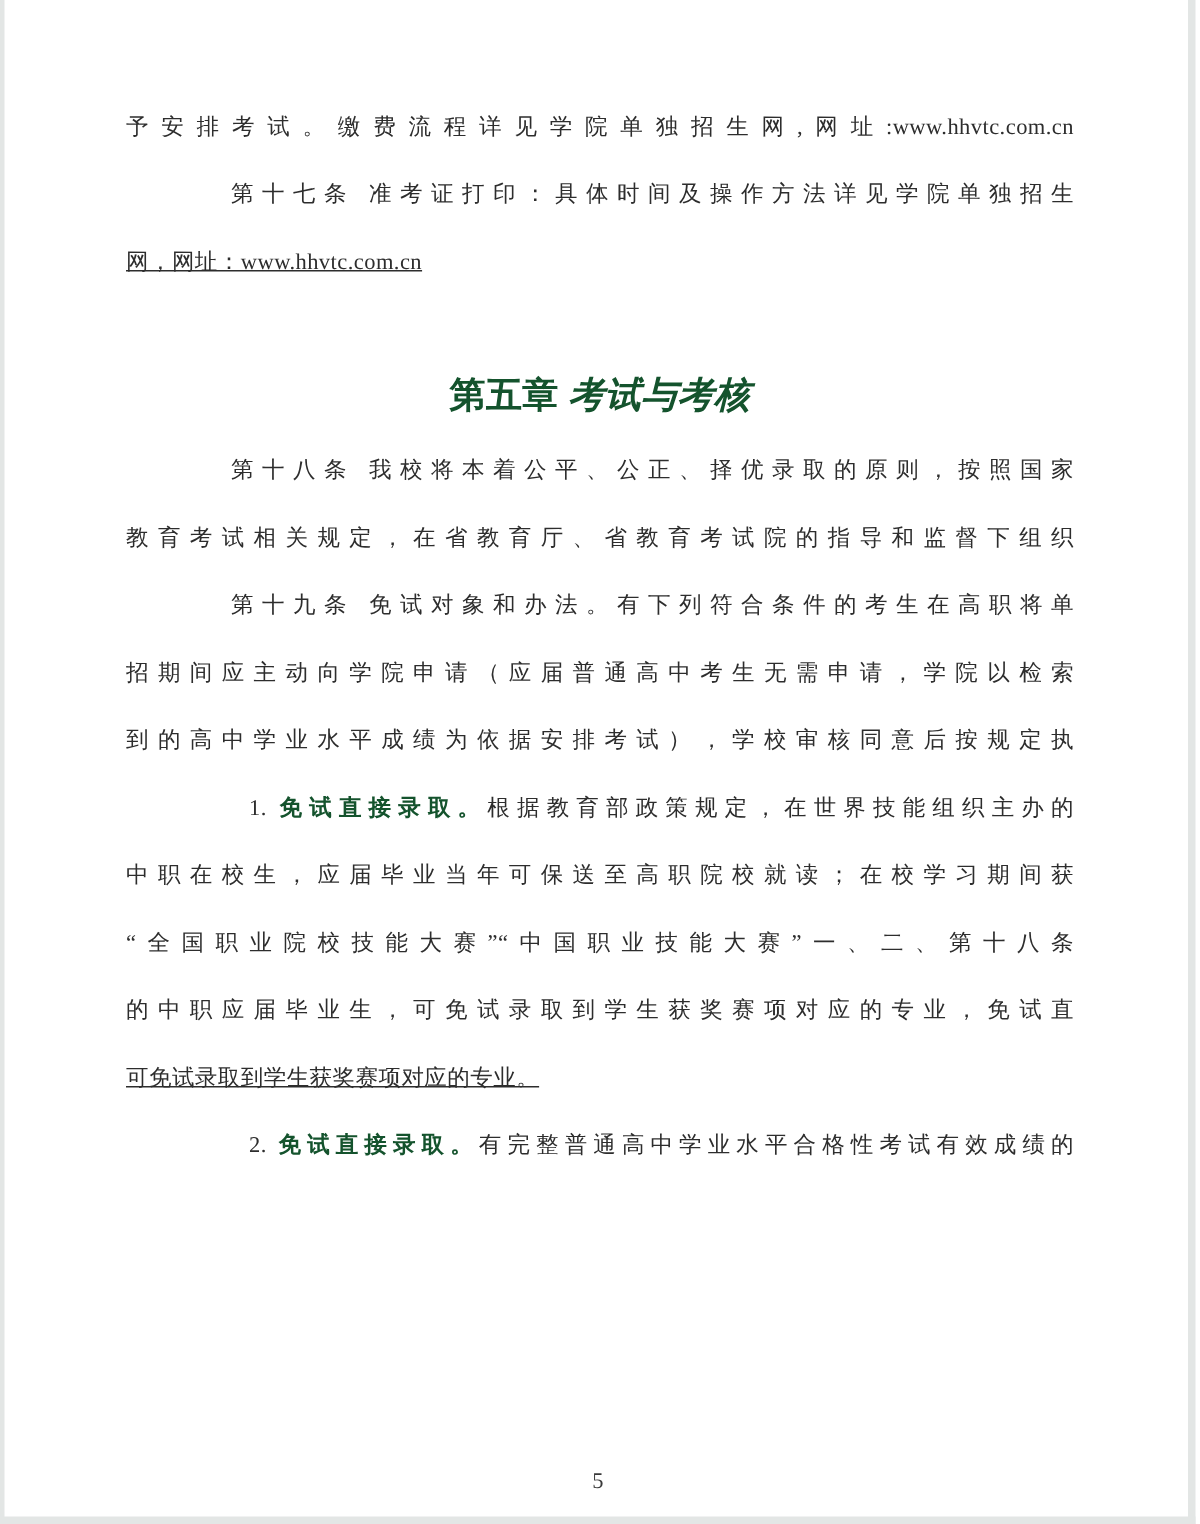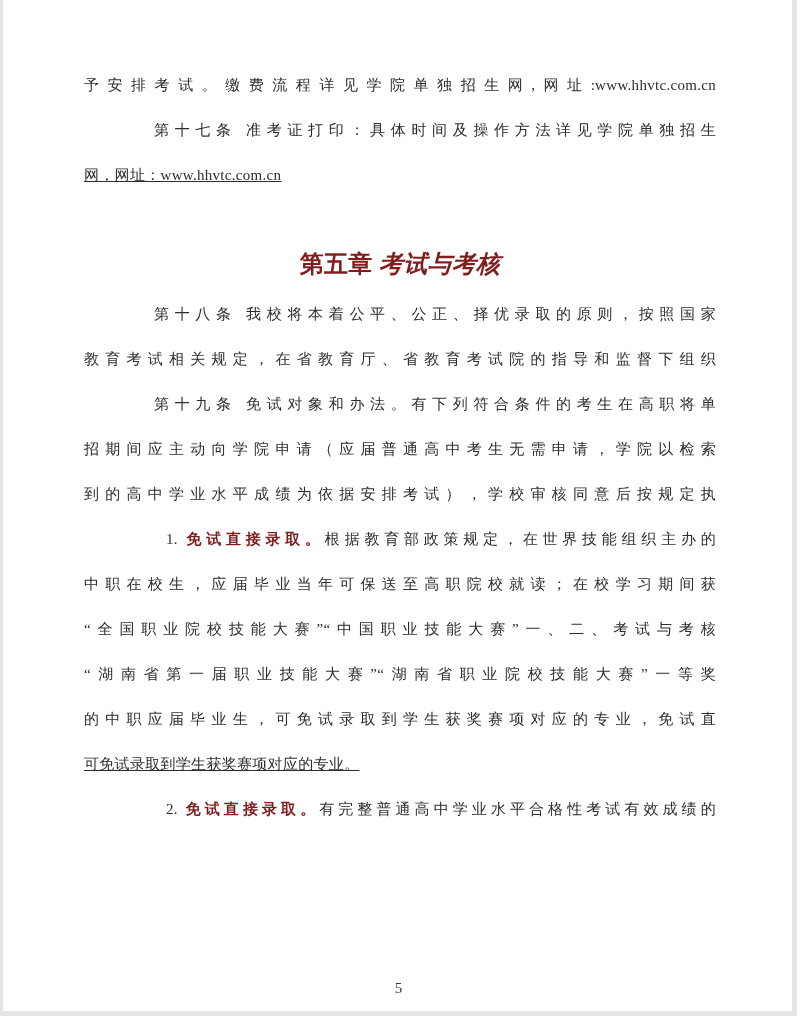--- a/index.html
+++ b/index.html
@@ -36,21 +36,21 @@
   .line.ind-num  { text-indent: 82px; }
   .line.title-line {
     margin: 44px 0 5px 0;
     text-align: center;
     text-align-last: center;
     font-size: 24px;
     font-weight: bold;
     color: #222222;
     text-indent: 0;
   }
-  .seg-b { font-weight: bold; color: #7f1d1d; }
+  .seg-b { font-weight: bold; color: #14532d; }
   .seg-i { font-style: italic; margin-top: 27px; }
 
   #page-footer {
     position: absolute;
     left: 0;
     top: 974px;
     width: 797px;
     height: 28px;
     line-height: 28px;
     text-align: center;
@@ -70,20 +70,19 @@
     <div class="line ind-para"><span>第十七条 准考证打印：具体时间及操作方法详见学院单独招生</span></div>
     <div class="line no-just"><span>网，网址：www.hhvtc.com.cn</span></div>
     <div class="line title-line"><span class="seg-b">第五章 </span><span class="seg-b seg-i">考试与考核</span></div>
     <div class="line ind-para"><span>第十八条 我校将本着公平、公正、择优录取的原则，按照国家</span></div>
     <div class="line"><span>教育考试相关规定，在省教育厅、省教育考试院的指导和监督下组织</span></div>
     <div class="line ind-para"><span>第十九条 免试对象和办法。有下列符合条件的考生在高职将单</span></div>
     <div class="line"><span>招期间应主动向学院申请（应届普通高中考生无需申请，学院以检索</span></div>
     <div class="line"><span>到的高中学业水平成绩为依据安排考试），学校审核同意后按规定执</span></div>
     <div class="line ind-num"><span>1. </span><span class="seg-b">免试直接录取。</span><span>根据教育部政策规定，在世界技能组织主办的</span></div>
     <div class="line"><span>中职在校生，应届毕业当年可保送至高职院校就读；在校学习期间获</span></div>
-    <div class="line"><span>“全国职业院校技能大赛”“中国职业技能大赛”一、二、考试与考核</span></div>
-    <div class="line"><span>“湖南省第一届职业技能大赛”“湖南省职业院校技能大赛”一等奖</span></div>
+    <div class="line"><span>“全国职业院校技能大赛”“中国职业技能大赛”一、二、第十八条</span></div>
     <div class="line"><span>的中职应届毕业生，可免试录取到学生获奖赛项对应的专业，免试直</span></div>
     <div class="line no-just"><span>可免试录取到学生获奖赛项对应的专业。</span></div>
     <div class="line ind-num"><span>2. </span><span class="seg-b">免试直接录取。</span><span>有完整普通高中学业水平合格性考试有效成绩的</span></div>
   </div>
 
 <div id="page-footer">5</div>
 
 </body></html>

